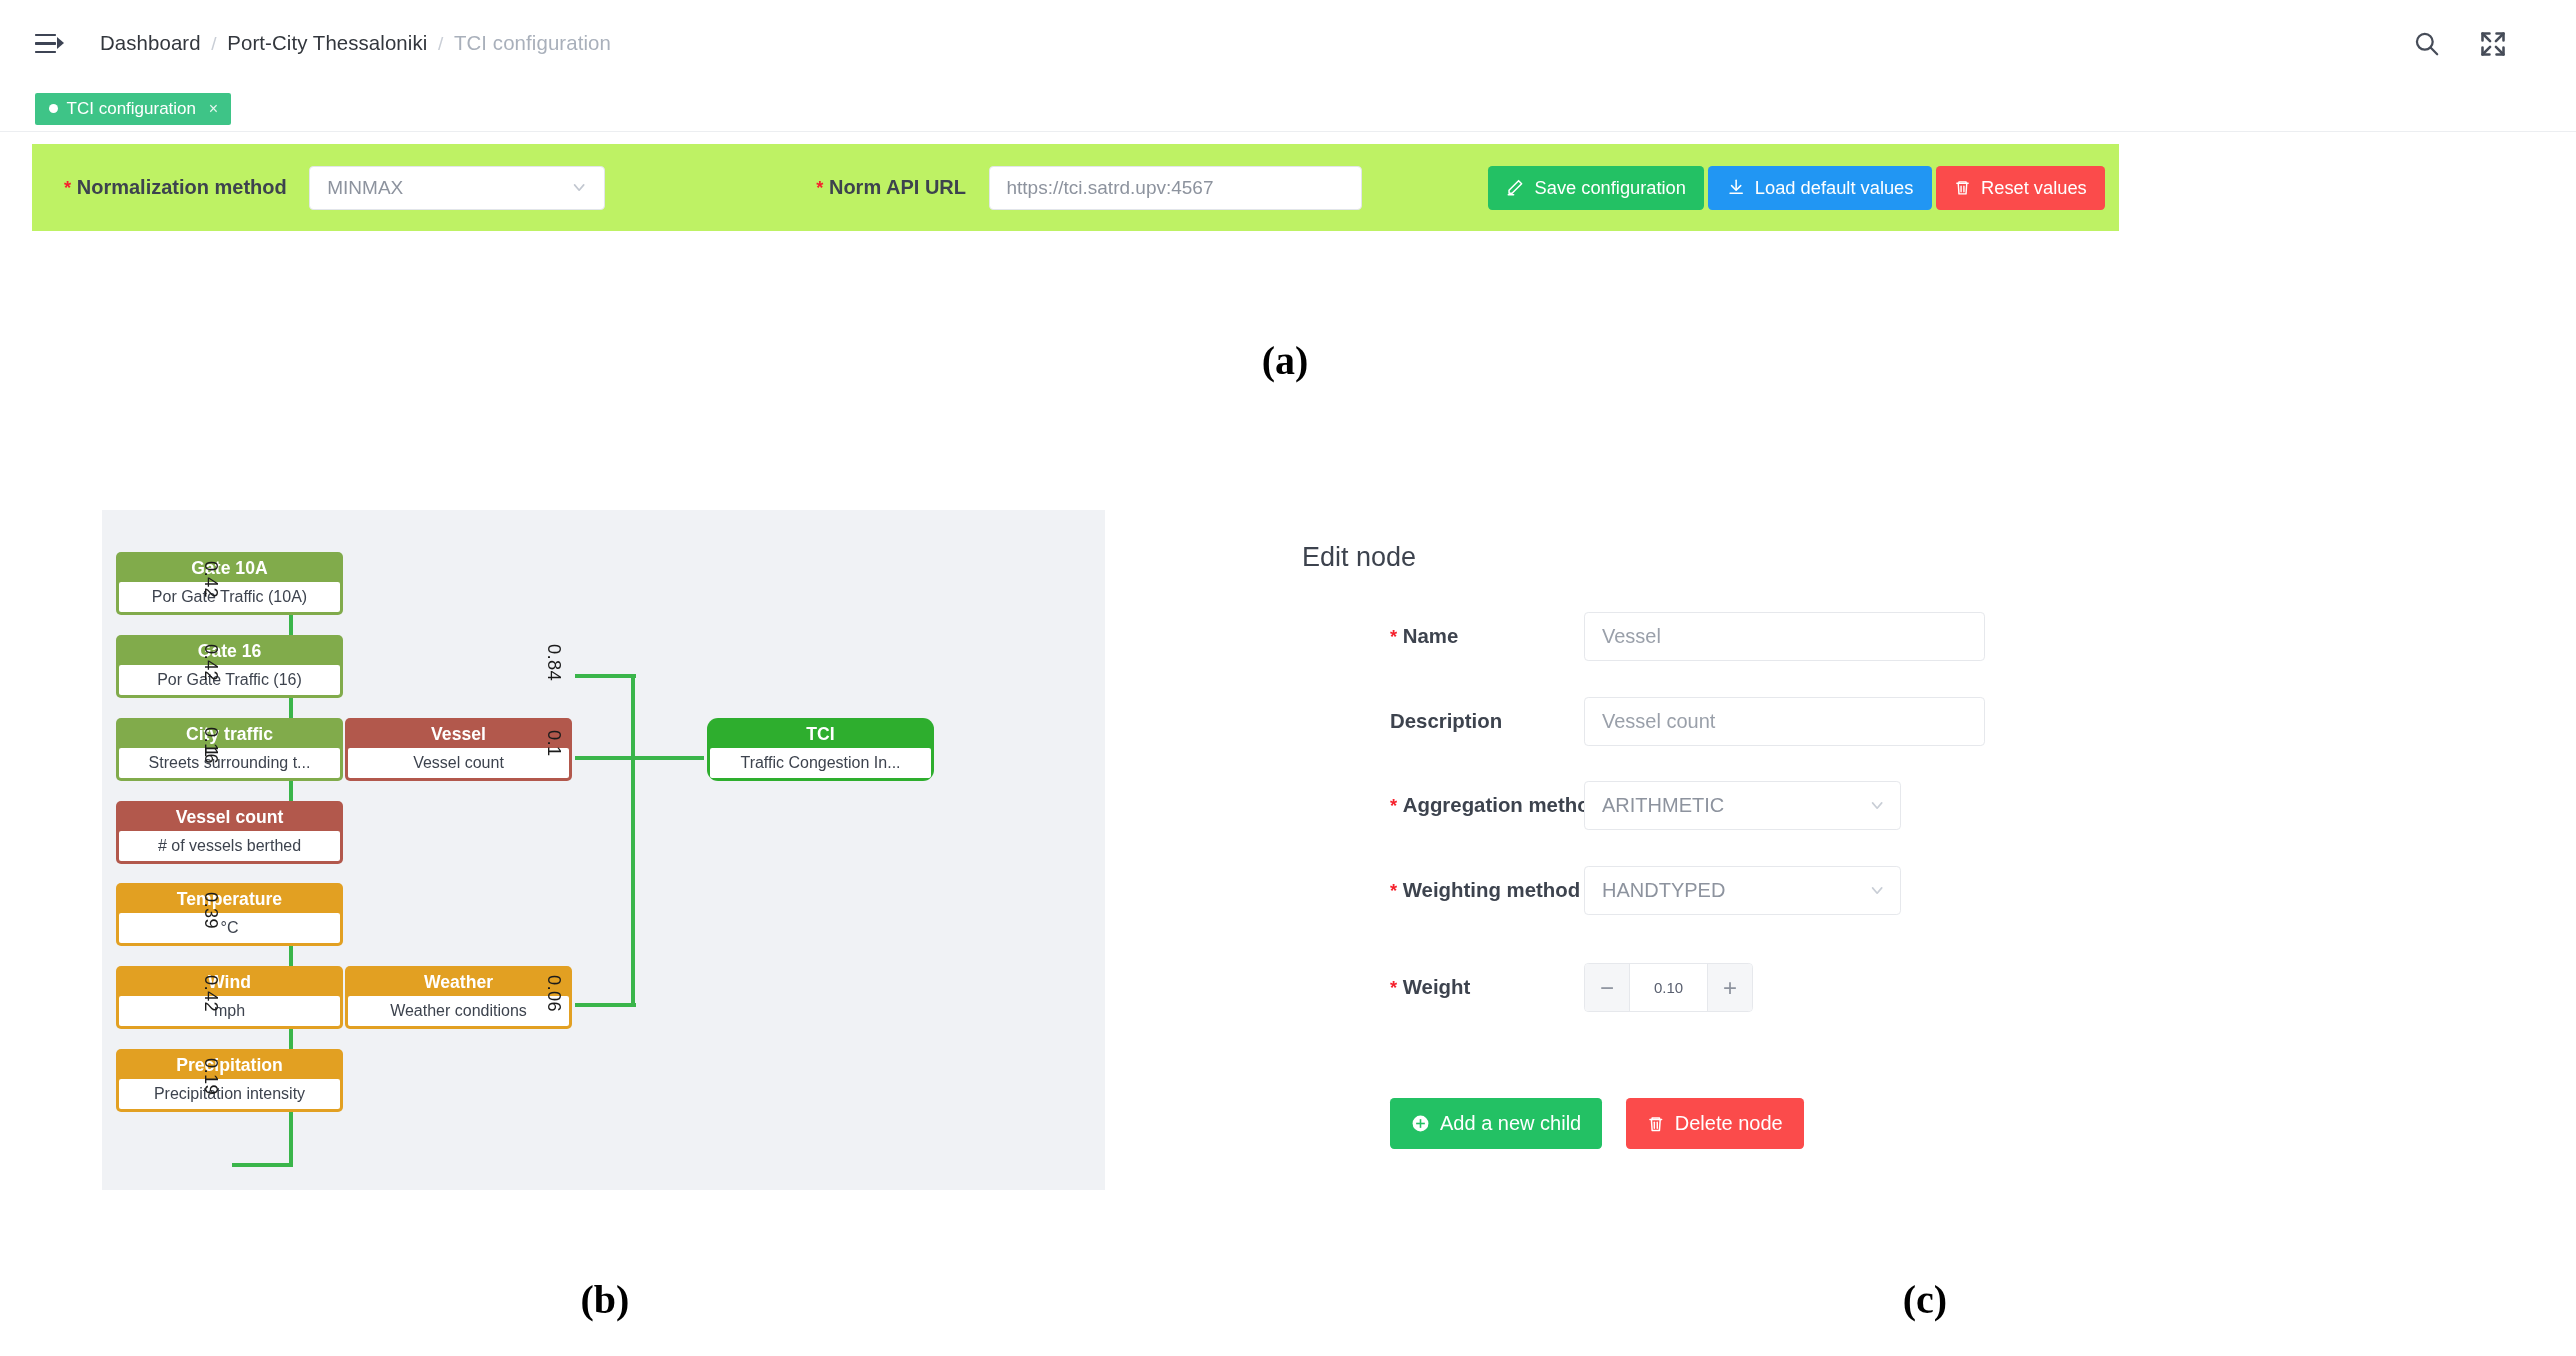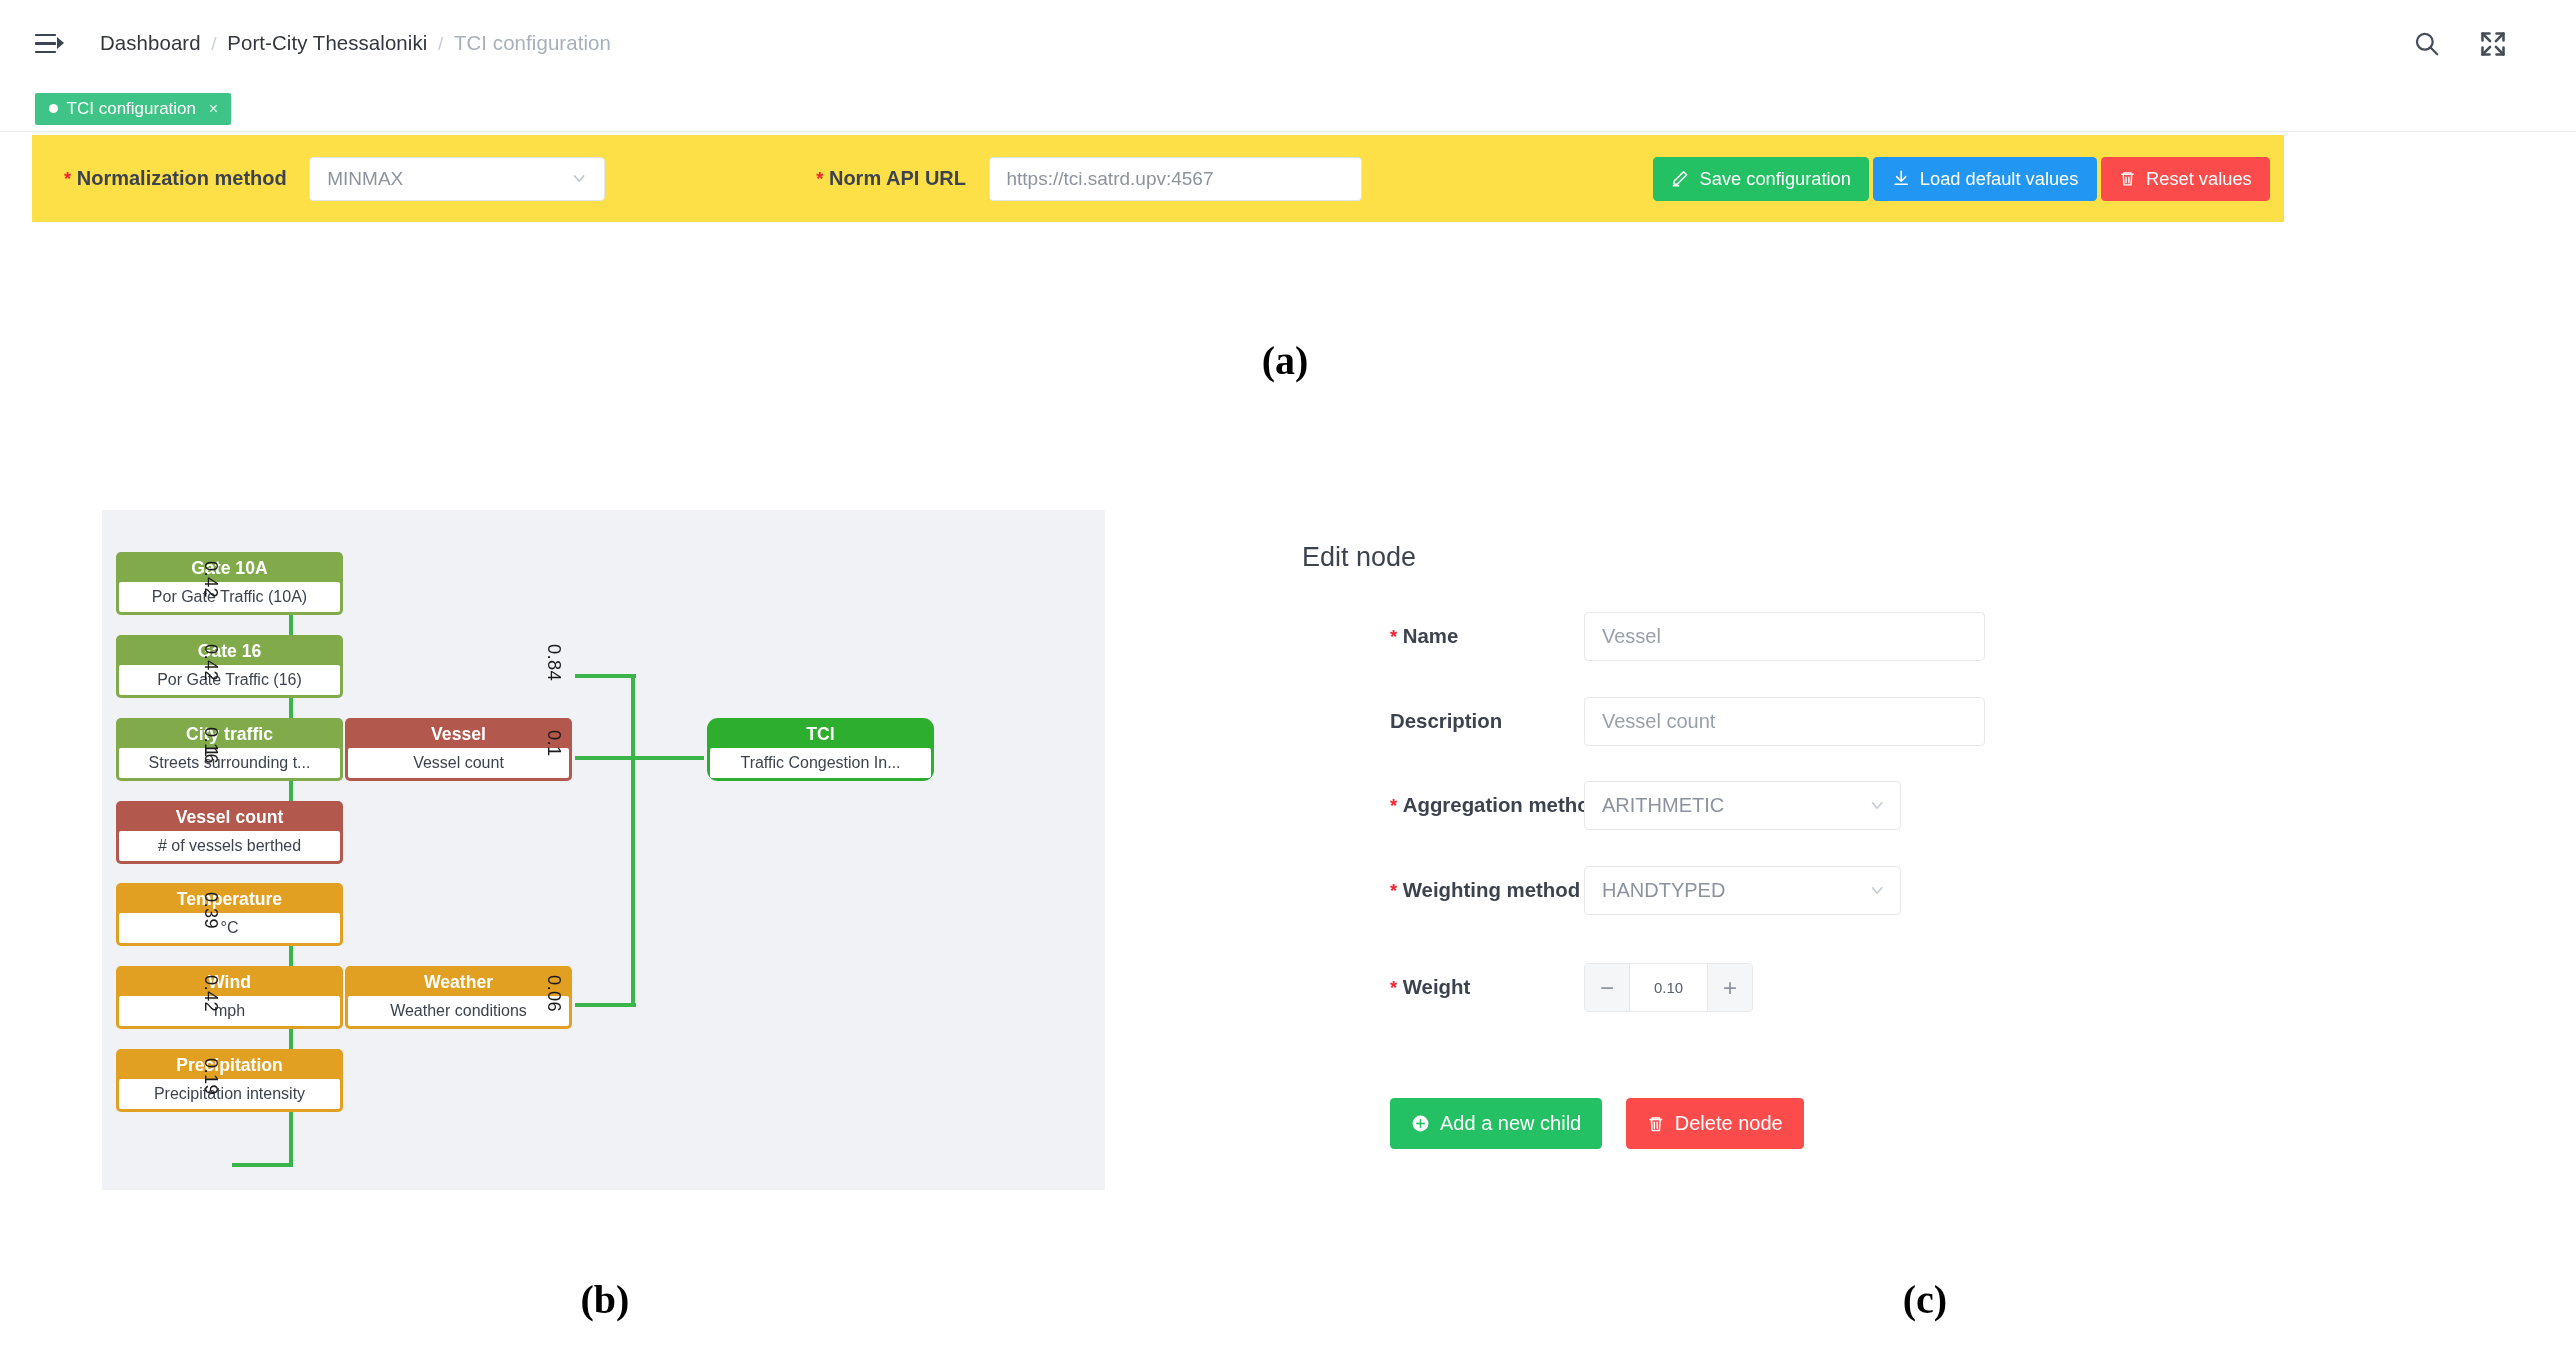--- a/index.html
+++ b/index.html
@@ -122,24 +122,24 @@
   #tab-pill .close {
     color: #e6f7ef;
     font-size: 16px;
     margin-left: 12.7px;
     line-height: 1;
   }
 
   
   #config-toolbar {
     position: absolute;
-    left: 32px; top: 135px;
-    width: 2252px;
+    left: 32px; top: 144px;
+    width: 2087px;
     height: 87px;
-    background: #fde047;
+    background: #bef264;
     display: flex;
     align-items: center;
   }
   .field-group { display: flex; align-items: center; }
   .field-label {
     font-size: 20px;
     color: #3d434e;
     font-weight: bold;
     white-space: nowrap;
   }

